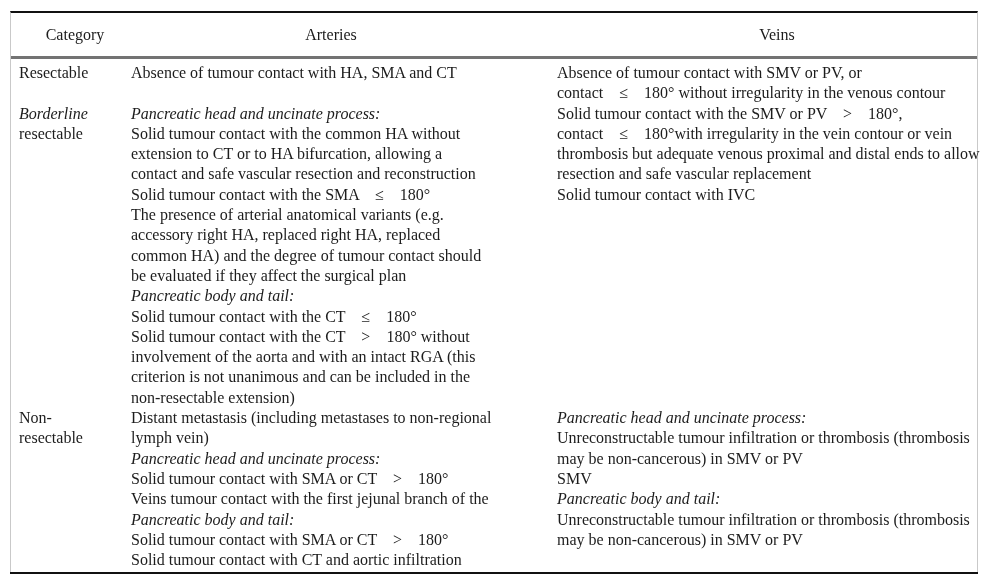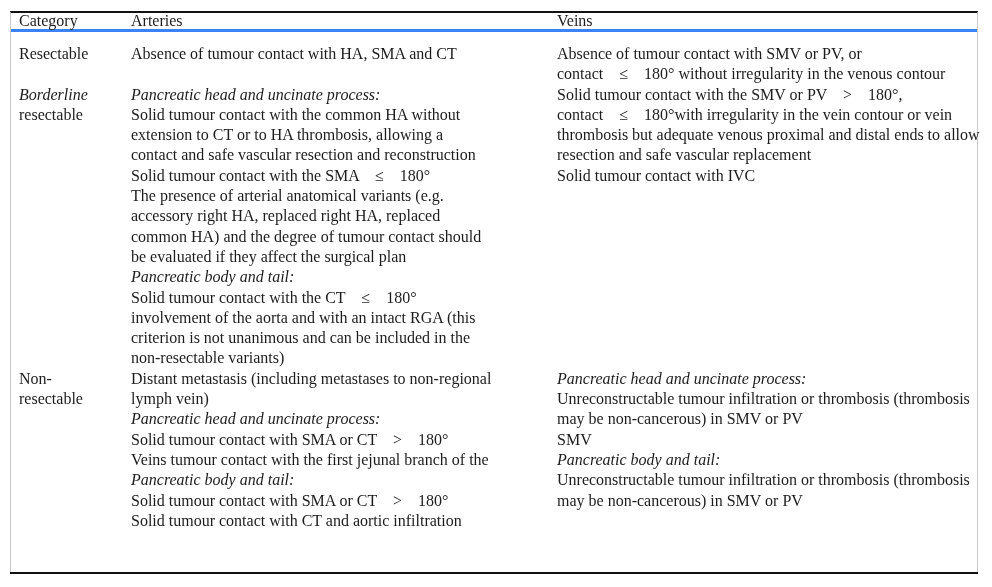--- a/index.html
+++ b/index.html
@@ -24,27 +24,28 @@
     width: 968px;
     height: 563px;
     border-left: 1px solid #c9c9c9;
     border-right: 1px solid #c9c9c9;
     border-top: 2px solid #111;
     box-sizing: border-box;
     background: #fff;
   }
   .thead {
     display: flex;
-    height: 19px;
+    height: 46px;
     align-items: center;
-    border-bottom: 3px solid #3b82f6;
+    border-bottom: 3px solid #737373;
     box-sizing: border-box;
+    text-align: center;
   }
   .tbody {
-    padding-top: 12px;
+    padding-top: 4px;
   }
   .tbl-bottom {
     position: absolute;
     left: -1px;
     right: -1px;
     bottom: 0;
     height: 0;
     border-bottom: 2px solid #111;
   }
   .row {
@@ -95,32 +96,33 @@
           </div>
         </div>
         <div class="row">
           <div class="col cat">
             <div class="ln it">Borderline</div>
             <div class="ln">resectable</div>
           </div>
           <div class="col art">
             <div class="ln it">Pancreatic head and uncinate process:</div>
             <div class="ln">Solid tumour contact with the common HA without</div>
-            <div class="ln">extension to CT or to HA thrombosis, allowing a</div>
+            <div class="ln">extension to CT or to HA bifurcation, allowing a</div>
             <div class="ln">contact and safe vascular resection and reconstruction</div>
             <div class="ln">Solid tumour contact with the SMA    ≤    180°</div>
             <div class="ln">The presence of arterial anatomical variants (e.g.</div>
             <div class="ln">accessory right HA, replaced right HA, replaced</div>
             <div class="ln">common HA) and the degree of tumour contact should</div>
             <div class="ln">be evaluated if they affect the surgical plan</div>
             <div class="ln it">Pancreatic body and tail:</div>
             <div class="ln">Solid tumour contact with the CT    ≤    180°</div>
+            <div class="ln">Solid tumour contact with the CT    &gt;    180° without</div>
             <div class="ln">involvement of the aorta and with an intact RGA (this</div>
             <div class="ln">criterion is not unanimous and can be included in the</div>
-            <div class="ln">non-resectable variants)</div>
+            <div class="ln">non-resectable extension)</div>
           </div>
           <div class="col vei">
             <div class="ln">Solid tumour contact with the SMV or PV    &gt;    180°,</div>
             <div class="ln">contact    ≤    180°with irregularity in the vein contour or vein</div>
             <div class="ln">thrombosis but adequate venous proximal and distal ends to allow</div>
             <div class="ln">resection and safe vascular replacement</div>
             <div class="ln">Solid tumour contact with IVC</div>
           </div>
         </div>
         <div class="row">

